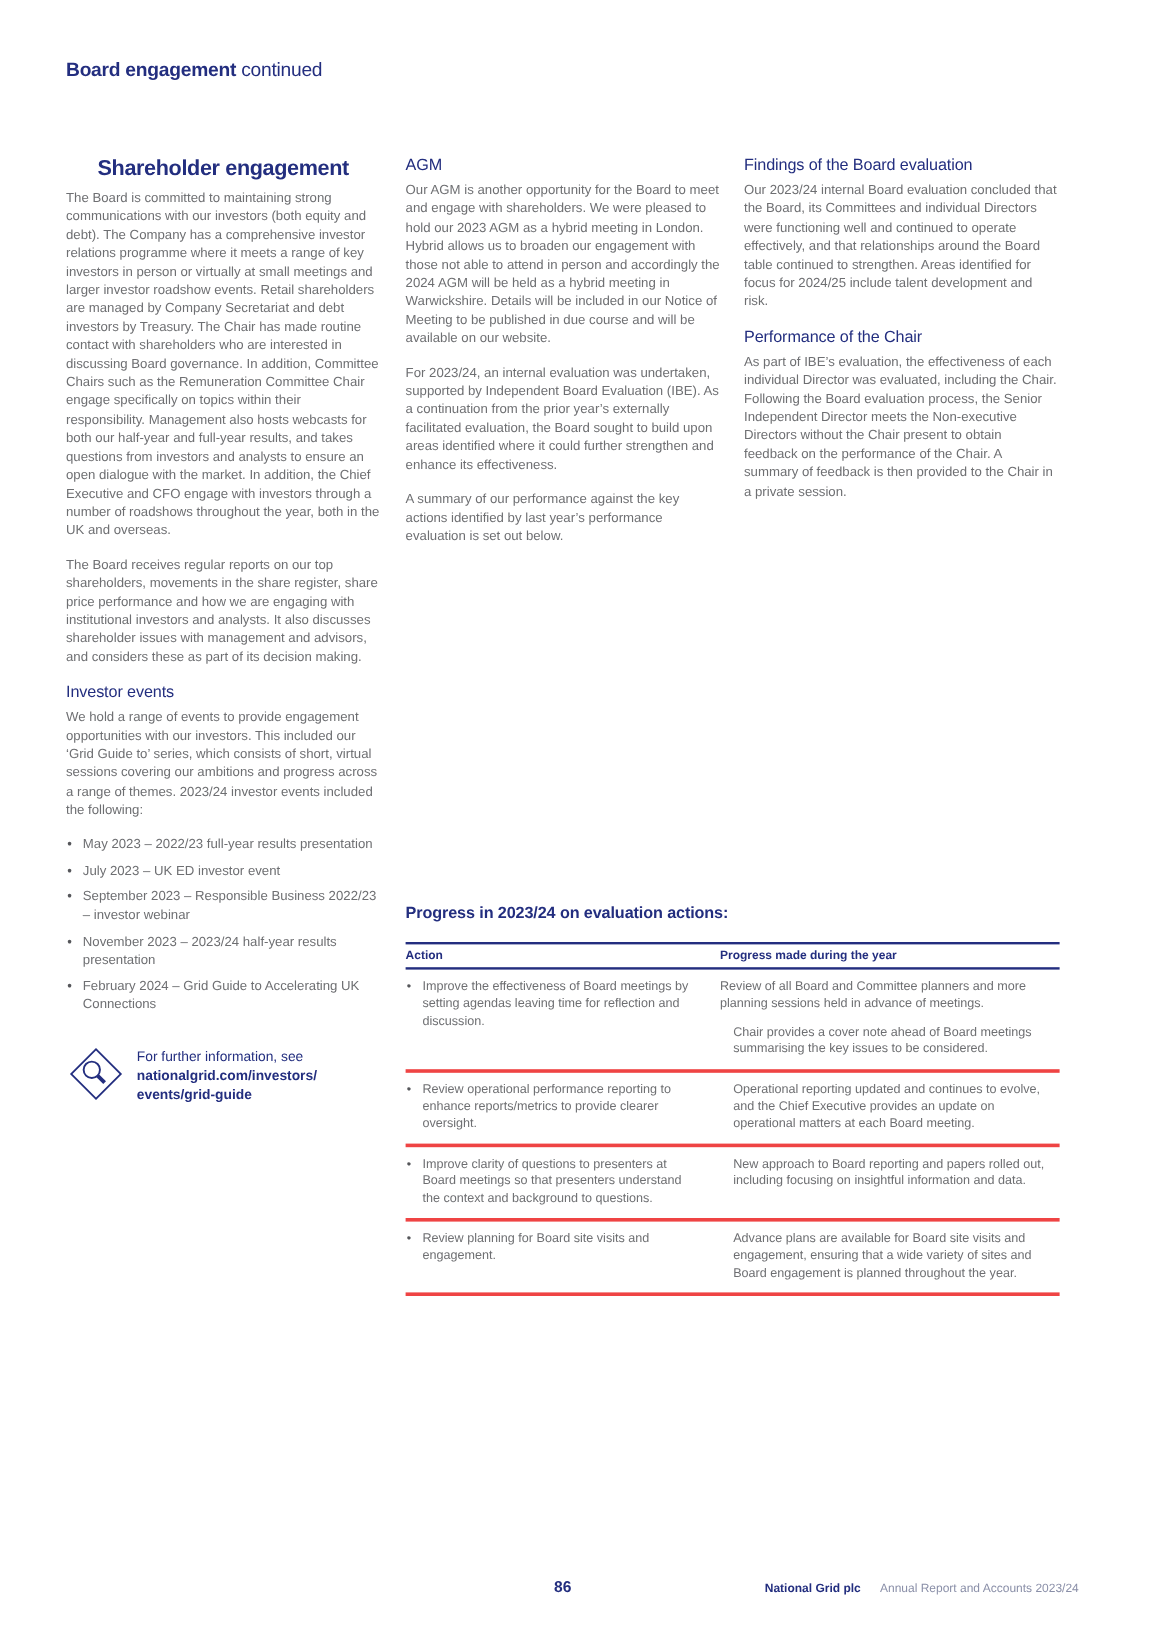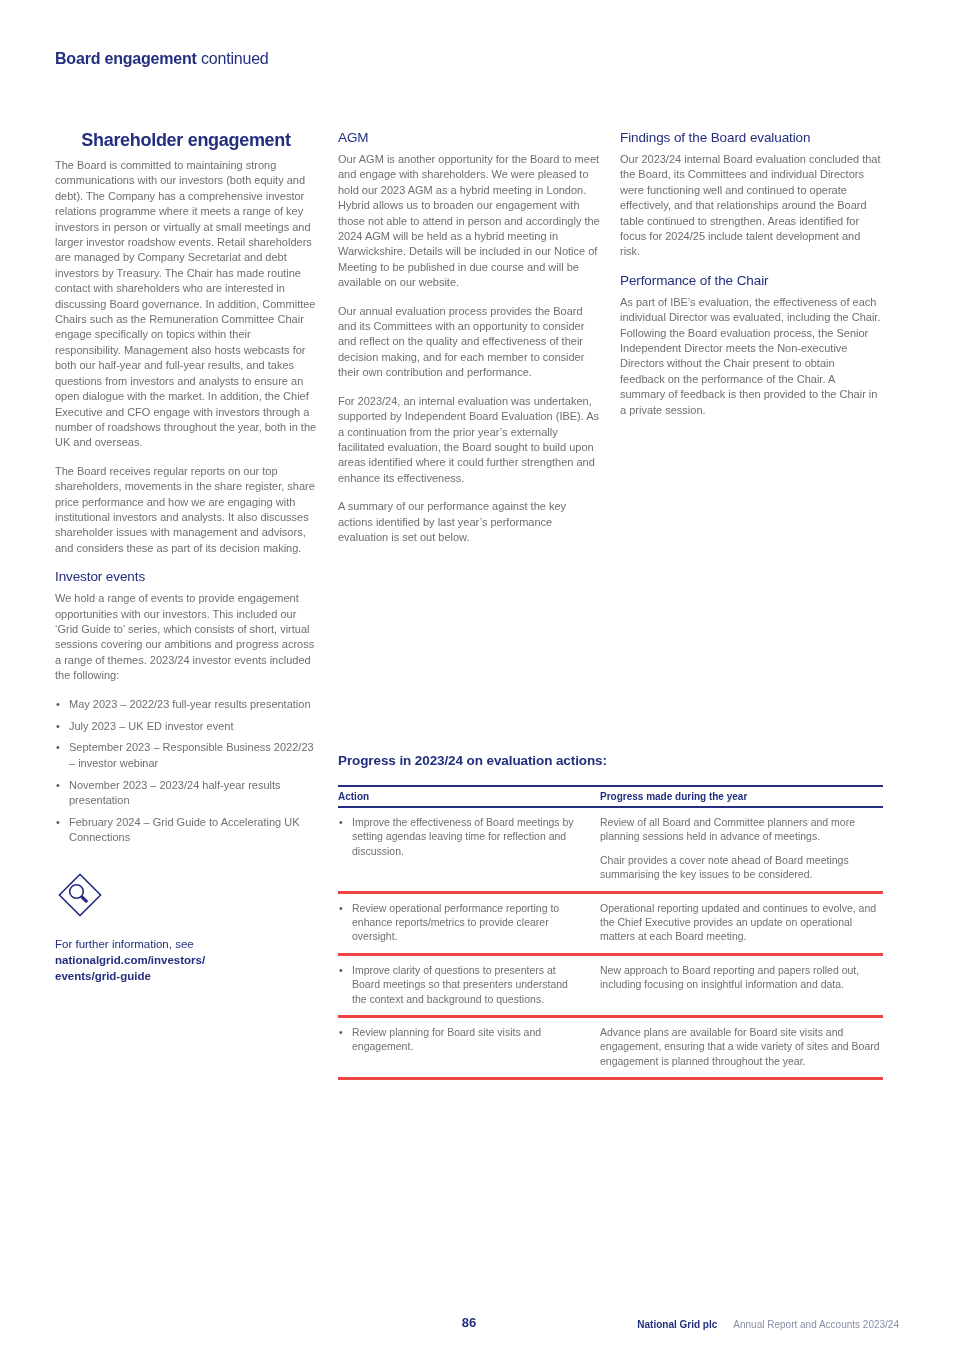--- a/index.html
+++ b/index.html
@@ -17,42 +17,42 @@
 
   h1.section{font-size:18px;font-weight:700;color:#232e7f;margin:0 0 7px 0;line-height:21px;letter-spacing:-0.3px;text-align:center;}
   h2.sub{font-size:13.5px;font-weight:400;color:#232e7f;margin:0 0 6px 0;line-height:16px;letter-spacing:-0.1px;}
   p.body{font-size:11px;line-height:15.4px;color:#6e6f72;margin:0 0 13px 0;}
   .mt{margin-top:16px;}
 
   ul.events{list-style:none;margin:0;padding:0;}
   ul.events li{position:relative;padding-left:14px;font-size:11px;line-height:15.4px;color:#6e6f72;margin-bottom:6.5px;}
   ul.events li::before{content:"\2022";position:absolute;left:1px;top:0;color:#55565a;}
 
-  .info-note{display:flex;margin-top:24px;gap:9px;align-items:flex-start;flex-direction:column;}
+  .info-note{display:flex;margin-top:24px;gap:9px;align-items:flex-start;}
   .info-note .icon{flex:0 0 auto;}
   .info-text{font-size:11.5px;line-height:16px;color:#232e7f;padding-top:3px;}
   .info-text .link{font-weight:700;}
 
   .table-section{position:absolute;left:338px;top:753px;width:545px;}
   .table-title{font-size:13.5px;font-weight:700;color:#232e7f;margin:0 0 17px 0;letter-spacing:-0.1px;}
   table.eval{width:100%;border-collapse:collapse;table-layout:fixed;}
   table.eval th{
     text-align:left;font-size:10px;font-weight:700;color:#232e7f;
     border-top:2px solid #232e7f;border-bottom:2px solid #232e7f;
     padding:4px 0 4px 0;
   }
   table.eval th.c1{width:262px;}
   table.eval td{
     vertical-align:top;font-size:10.5px;line-height:14.4px;color:#6e6f72;
     border-bottom:3px solid #ef4444;padding:7px 0 9px 0;
   }
   td.action{position:relative;padding-left:14px !important;padding-right:26px !important;}
   td.action::before{content:"\2022";position:absolute;left:1px;top:7px;color:#55565a;}
   td.progress p{margin:0 0 9px 0;}
-  td.progress p:last-child{margin-bottom:0;}
+  td.progress p:last-child{margin-bottom:0;margin-left:11px;}
 
   .footer-pagenum{position:absolute;left:0;top:1315px;width:938px;text-align:center;font-size:13px;font-weight:700;color:#232e7f;}
   .footer-right{position:absolute;right:82px;top:1319px;font-size:10px;white-space:nowrap;}
   .footer-right .company{font-weight:700;color:#232e7f;margin-right:16px;}
   .footer-right .report{color:#8a8fa8;}
 </style>
 </head>
 <body>
 
 <div class="page">
@@ -86,21 +86,20 @@
         <div>For further information, see</div>
         <div class="link">nationalgrid.com/investors/</div>
         <div class="link">events/grid-guide</div>
       </div>
     </div>
   </div>
 
   <div class="col col2">
     <h2 class="sub">AGM</h2>
     <p class="body">Our AGM is another opportunity for the Board to meet and engage with shareholders. We were pleased to hold our 2023 AGM as a hybrid meeting in London. Hybrid allows us to broaden our engagement with those not able to attend in person and accordingly the 2024 AGM will be held as a hybrid meeting in Warwickshire. Details will be included in our Notice of Meeting to be published in due course and will be available on our website.</p>
-    <p class="body">Our annual evaluation process provides the Board and its Committees with an opportunity to consider and reflect on the quality and effectiveness of their decision making, and for each member to consider their own contribution and performance.</p>
     <p class="body">For 2023/24, an internal evaluation was undertaken, supported by Independent Board Evaluation (IBE). As a continuation from the prior year’s externally facilitated evaluation, the Board sought to build upon areas identified where it could further strengthen and enhance its effectiveness.</p>
     <p class="body">A summary of our performance against the key actions identified by last year’s performance evaluation is set out below.</p>
   </div>
 
   <div class="col col3">
     <h2 class="sub">Findings of the Board evaluation</h2>
     <p class="body">Our 2023/24 internal Board evaluation concluded that the Board, its Committees and individual Directors were functioning well and continued to operate effectively, and that relationships around the Board table continued to strengthen. Areas identified for focus for 2024/25 include talent development and risk.</p>
     <h2 class="sub mt">Performance of the Chair</h2>
     <p class="body">As part of IBE’s evaluation, the effectiveness of each individual Director was evaluated, including the Chair. Following the Board evaluation process, the Senior Independent Director meets the Non-executive Directors without the Chair present to obtain feedback on the performance of the Chair. A summary of feedback is then provided to the Chair in a private session.</p>
   </div>

